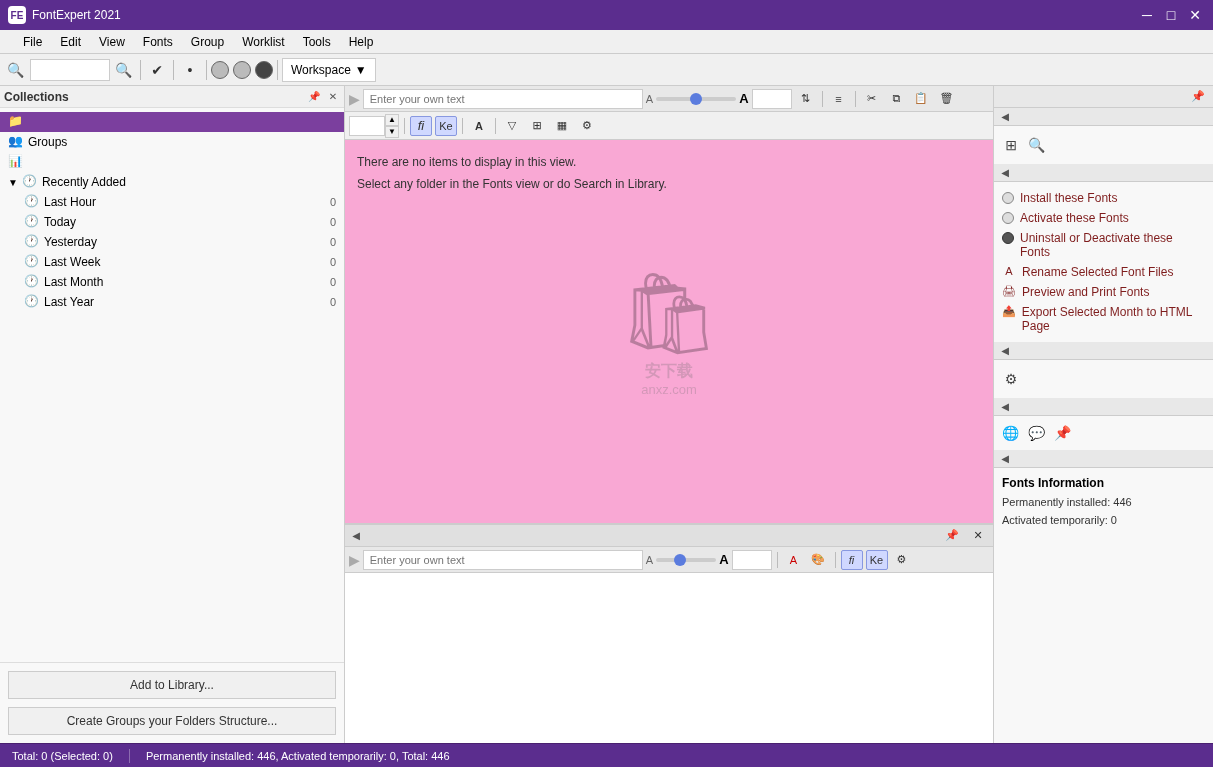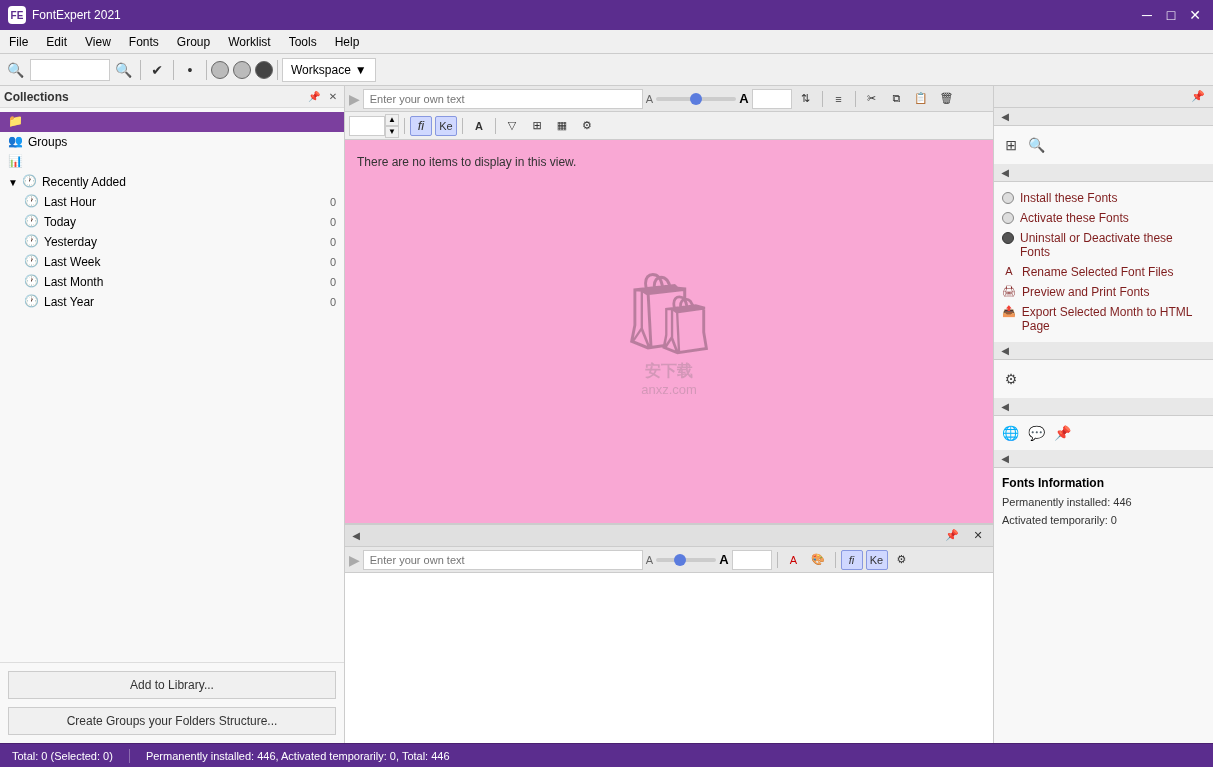--- a/index.html
+++ b/index.html
@@ -59,21 +59,21 @@
       font-size: 14px;
     }
 
     
     #menu-bar {
       display: flex;
       align-items: center;
       background: #f0f0f0;
       height: 24px;
       border-bottom: 1px solid #ccc;
-      padding: 0 1px;
+      padding: 0 15px;
       gap: 2px;
     }
     .menu-item {
       padding: 2px 8px;
       cursor: pointer;
       font-size: 12px;
       color: #000;
     }
 
     
@@ -642,20 +642,21 @@
       <div class="tb-separator"></div>
       <div class="tb-btn">▽</div>
       <div class="tb-btn">⊞</div>
       <div class="tb-btn">▦</div>
       <div class="tb-btn">⚙</div>
     </div>
 
     <div id="preview-area">
       <div id="empty-message">
         <div>There are no items to display in this view.</div>
+        <div>Select any folder in the Fonts view or do Search in Library.</div>
       </div>
       <div id="watermark">
         <div class="watermark-bag">🛍</div>
         <div class="watermark-text">安下载</div>
         <div class="watermark-sub">anxz.com</div>
       </div>
     </div>
 
     <div id="bottom-panel">
       <div id="bottom-panel-header">

